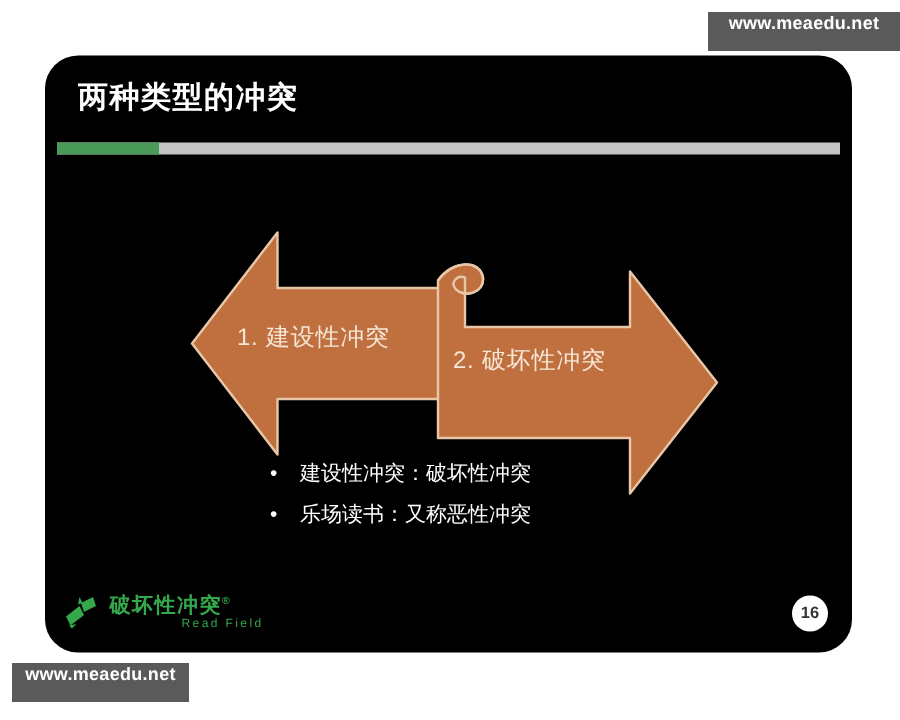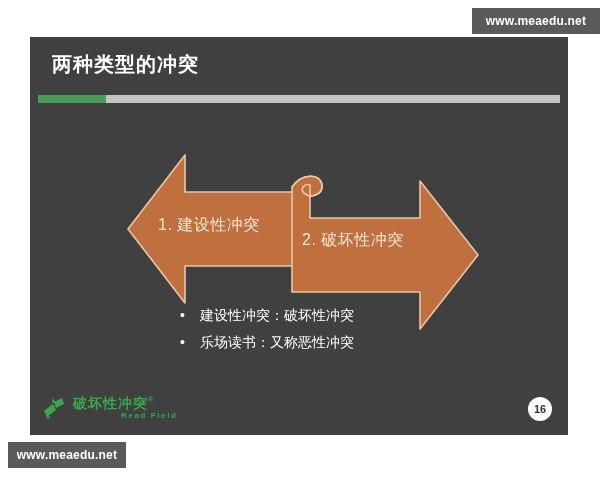--- a/index.html
+++ b/index.html
@@ -17,21 +17,20 @@
 
   
   .watermark {
     position: absolute;
     background: #5a5a5a;
     color: #ffffff;
     font-size: 12px;
     font-weight: bold;
     letter-spacing: 0.2px;
     display: flex;
-    align-items: center;
     justify-content: center;
     z-index: 40;
   }
   .watermark-top {
     right: 0px;
     top: 8px;
     width: 128px;
     height: 26px;
   }
   .watermark-bottom {
@@ -41,22 +40,23 @@
     height: 26px;
   }
 
   
   .slide {
     position: absolute;
     left: 30px;
     top: 37px;
     width: 538px;
     height: 398px;
-    background: #404040;
+    background: #000000;
     overflow: hidden;
+    border-radius: 22px;
   }
 
   
   .slide-title {
     position: absolute;
     left: 22px;
     top: 14px;
     color: #ffffff;
     font-size: 20px;
     font-weight: bold;
@@ -164,21 +164,21 @@
     line-height: 1.05;
     white-space: nowrap;
   }
   .logo-cn sup {
     font-size: 7px;
     vertical-align: super;
   }
   .logo-en {
     color: #35a84b;
     font-size: 8px;
-    font-weight: bold;
+    font-weight: normal;
     letter-spacing: 1.6px;
     line-height: 1.2;
     white-space: nowrap;
     padding-left: 48px;
   }
 
   
   .page-badge {
     position: absolute;
     right: 16px;

